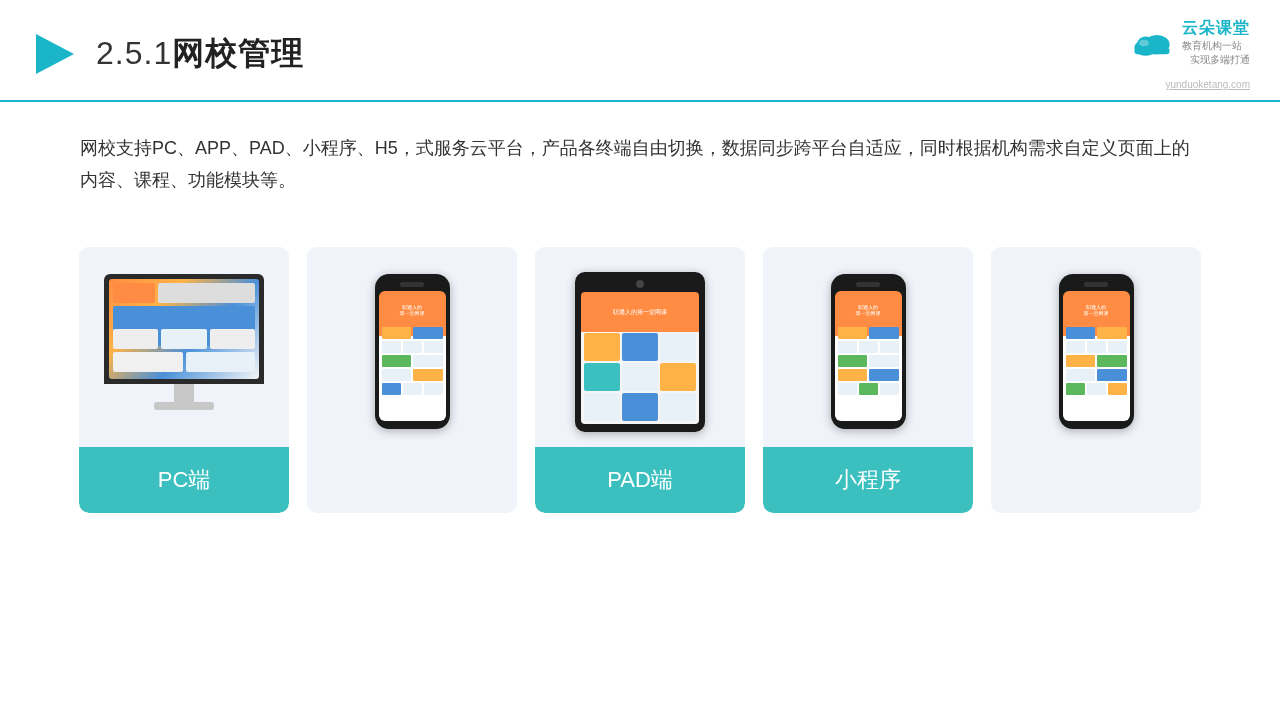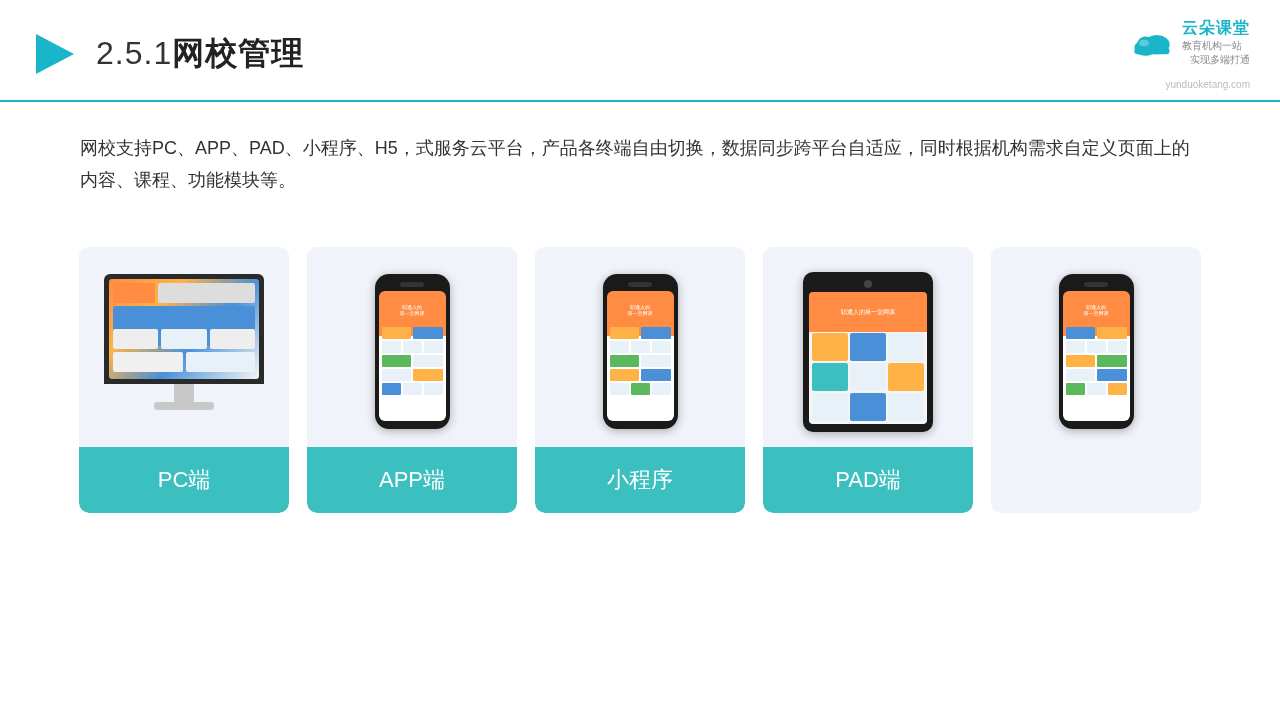--- a/index.html
+++ b/index.html
@@ -305,21 +305,21 @@
         <rect x="8" y="26" width="44" height="8" rx="4" fill="#1ab5c8"></rect>
 
         <ellipse cx="20" cy="20" rx="6" ry="4" fill="rgba(255,255,255,0.3)"></ellipse>
       </svg>
       <div>
         <div style="font-size:16px;font-weight:bold;color:#1ab5c8;letter-spacing:1px;">云朵课堂</div>
         <div style="font-size:10px;color:#888;">教育机构一站</div>
         <div style="font-size:10px;color:#888;text-align:right;">实现多端打通</div>
       </div>
     </div>
-    <div style="font-size:10px;color:#bbb;align-self:flex-end;">yunduoketang.com</div>
+    <div style="font-size:10px;color:#bbb;align-self:flex-end;text-decoration:underline;">yunduoketang.com</div>
   </div>
 </div>
 
 <div class="description">
   <p>网校支持PC、APP、PAD、小程序、H5，式服务云平台，产品各终端自由切换，数据同步跨平台自适应，同时根据机构需求自定义页面上的内容、课程、功能模块等。</p>
 </div>
 
 <div class="cards-container">
 
   <div class="card">
@@ -383,59 +383,20 @@
               </div>
             <div class="ps-row">
                 <div class="ps-block blue"></div>
                 <div class="ps-block"></div>
                 <div class="ps-block"></div>
               </div>
           </div>
         </div>
       </div>
     </div>
-    <div class="card-label">APP端</div>
-  </div>
-
-  <div class="card">
-    <div class="card-image-area">
-      <div class="phone-mockup">
-        <div class="phone-notch"></div>
-        <div class="phone-screen">
-          <div class="phone-screen-inner">
-            <div class="ps-header">
-              <div class="ps-header-text">职通人的<br>第一堂网课</div>
-            </div>
-            <div class="ps-row">
-                <div class="ps-block orange"></div>
-                <div class="ps-block blue"></div>
-              </div>
-            <div class="ps-row">
-                <div class="ps-block"></div>
-                <div class="ps-block"></div>
-                <div class="ps-block"></div>
-              </div>
-            <div class="ps-row">
-                <div class="ps-block green"></div>
-                <div class="ps-block"></div>
-              </div>
-            <div class="ps-row">
-                <div class="ps-block orange"></div>
-                <div class="ps-block blue"></div>
-              </div>
-            <div class="ps-row">
-                <div class="ps-block"></div>
-                <div class="ps-block green"></div>
-                <div class="ps-block"></div>
-              </div>
-          </div>
-        </div>
-      </div>
-    </div>
-    <div class="card-label">小程序</div>
   </div>
 
   <div class="card">
     <div class="card-image-area">
       <div class="tablet-mockup">
         <div class="tablet-btn"></div>
         <div class="tablet-screen">
           <div class="tablet-screen-content">
             <div class="ts-header">
               <span style="font-size:6px;color:#fff;">职通人的第一堂网课</span>
@@ -461,40 +422,78 @@
   <div class="card">
     <div class="card-image-area">
       <div class="phone-mockup">
         <div class="phone-notch"></div>
         <div class="phone-screen">
           <div class="phone-screen-inner">
             <div class="ps-header">
               <div class="ps-header-text">职通人的<br>第一堂网课</div>
             </div>
             <div class="ps-row">
-                <div class="ps-block blue"></div>
-                <div class="ps-block orange"></div>
-              </div>
-            <div class="ps-row">
-                <div class="ps-block"></div>
-                <div class="ps-block"></div>
-                <div class="ps-block"></div>
-              </div>
-            <div class="ps-row">
-                <div class="ps-block orange"></div>
+                <div class="ps-block orange"></div>
+                <div class="ps-block blue"></div>
+              </div>
+            <div class="ps-row">
+                <div class="ps-block"></div>
+                <div class="ps-block"></div>
+                <div class="ps-block"></div>
+              </div>
+            <div class="ps-row">
                 <div class="ps-block green"></div>
-              </div>
-            <div class="ps-row">
-                <div class="ps-block"></div>
-                <div class="ps-block blue"></div>
-              </div>
-            <div class="ps-row">
+                <div class="ps-block"></div>
+              </div>
+            <div class="ps-row">
+                <div class="ps-block orange"></div>
+                <div class="ps-block blue"></div>
+              </div>
+            <div class="ps-row">
+                <div class="ps-block"></div>
                 <div class="ps-block green"></div>
                 <div class="ps-block"></div>
-                <div class="ps-block orange"></div>
               </div>
           </div>
         </div>
       </div>
     </div>
+    <div class="card-label">小程序</div>
+  </div>
+
+  <div class="card">
+    <div class="card-image-area">
+      <div class="phone-mockup">
+        <div class="phone-notch"></div>
+        <div class="phone-screen">
+          <div class="phone-screen-inner">
+            <div class="ps-header">
+              <div class="ps-header-text">职通人的<br>第一堂网课</div>
+            </div>
+            <div class="ps-row">
+                <div class="ps-block blue"></div>
+                <div class="ps-block orange"></div>
+              </div>
+            <div class="ps-row">
+                <div class="ps-block"></div>
+                <div class="ps-block"></div>
+                <div class="ps-block"></div>
+              </div>
+            <div class="ps-row">
+                <div class="ps-block orange"></div>
+                <div class="ps-block green"></div>
+              </div>
+            <div class="ps-row">
+                <div class="ps-block"></div>
+                <div class="ps-block blue"></div>
+              </div>
+            <div class="ps-row">
+                <div class="ps-block green"></div>
+                <div class="ps-block"></div>
+                <div class="ps-block orange"></div>
+              </div>
+          </div>
+        </div>
+      </div>
+    </div>
   </div>
 
 </div>
 
 </body></html>

